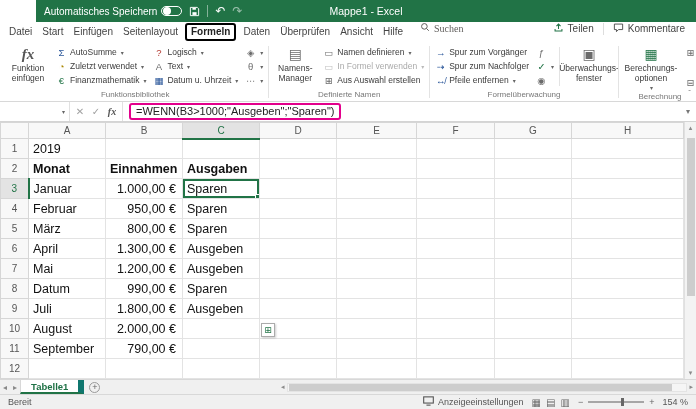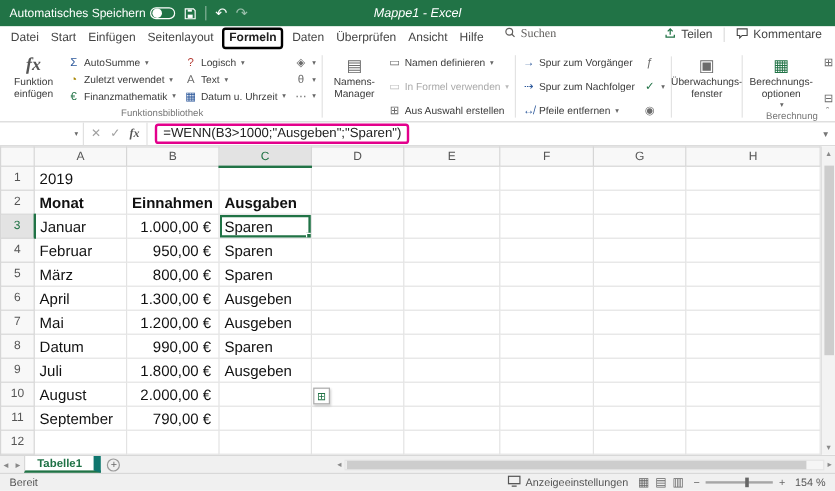--- a/index.html
+++ b/index.html
@@ -2,28 +2,28 @@
 <html><head>
 <meta charset="utf-8">
 <style>
   html,body{margin:0;padding:0;background:#e8e8e8;}
   *{box-sizing:border-box;}
   .app{width:696px;height:409px;position:relative;overflow:hidden;background:#fff;
        font-family:"Liberation Sans","DejaVu Sans",sans-serif;color:#333;}
 
   
   .titlebar{height:22px;background:#217346;display:flex;align-items:center;color:#fff;
-            font-size:10px;padding:0 8px;gap:7px;position:relative;}
+            font-size:10px;padding:0 8px;gap:7px;position:relative;margin-left:36px;}
   .autosave{display:flex;align-items:center;gap:4px;white-space:nowrap;}
   .toggle-pill{width:21px;height:10px;border:1px solid #fff;border-radius:6px;position:relative;flex:none;}
   .toggle-knob{width:8px;height:8px;border-radius:50%;background:#fff;position:absolute;left:1px;top:0;}
   .tb-icon{font-size:12px;line-height:1;color:#fff;display:flex;align-items:center;}
   .tb-icon.dim{opacity:.55;}
   .tb-sep{width:1px;height:12px;background:rgba(255,255,255,.45);}
-  .tb-title{position:absolute;left:50%;transform:translateX(-50%);font-size:10.5px;white-space:nowrap;font-style:italic;}
+  .tb-title{position:absolute;left:50%;transform:translateX(-50%);font-size:10.5px;white-space:nowrap;}
   .tb-right{margin-left:auto;display:flex;align-items:center;gap:8px;}
   .avatar{width:16px;height:16px;border-radius:50%;background:#148281;color:#fff;font-size:7.5px;
           display:flex;align-items:center;justify-content:center;font-weight:bold;}
 
   
   .tabsrow{height:20px;background:#fff;display:flex;align-items:flex-start;font-size:10px;color:#444;
            padding:0 4px;position:relative;}
   .rtablist{display:flex;align-items:center;height:100%;}
   .rtab{padding:0 5px;line-height:20px;white-space:nowrap;cursor:default;}
   .rtab.active{border:2px solid #000000;border-radius:3px;line-height:14px;padding:0 4px;margin:0 2px;color:#222;font-weight:bold;}
@@ -258,20 +258,21 @@
             <span class="sic">▭</span>
             <span>In Formel verwenden</span>
             <span class="caret">▾</span>
           </div>
           <div class="sbtn">
             <span class="sic">⊞</span>
             <span>Aus Auswahl erstellen</span>
           </div>
         </div>
       </div>
+      <div class="glabel">Definierte Namen</div>
     </div>
 
     <div class="vsep"></div>
 
     <div class="rgroup">
       <div class="ritems">
         <div class="btncol">
           <div class="sbtn">
             <span class="sic c-blue">→</span>
             <span>Spur zum Vorgänger</span>
@@ -297,20 +298,21 @@
           <div class="sbtn">
             <span class="sic">◉</span>
           </div>
         </div>
         <div class="vsep"></div>
         <div class="bigbtn w52">
           <span class="bigicon">▣</span>
           <span>Überwachungs-fenster</span>
         </div>
       </div>
+      <div class="glabel">Formelüberwachung</div>
     </div>
 
     <div class="vsep"></div>
 
     <div class="rgroup">
       <div class="ritems">
         <div class="bigbtn w58">
           <span class="bigicon c-green">▦</span>
           <span>Berechnungs-optionen</span>
           <span class="caret">▾</span>

